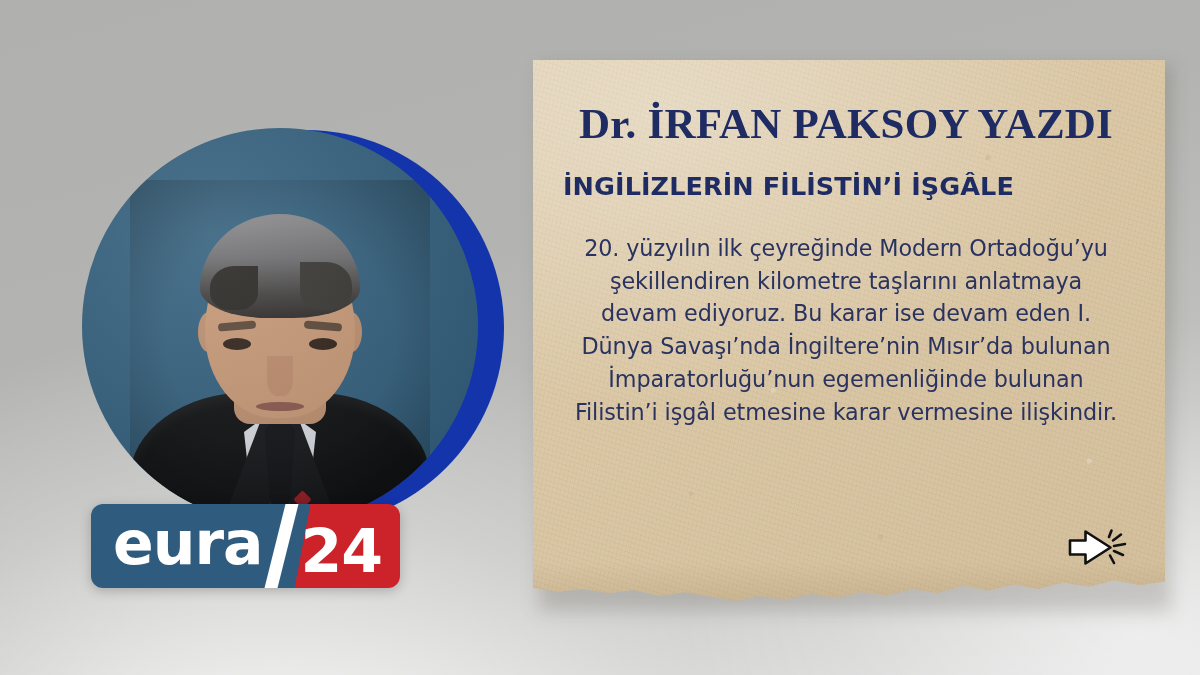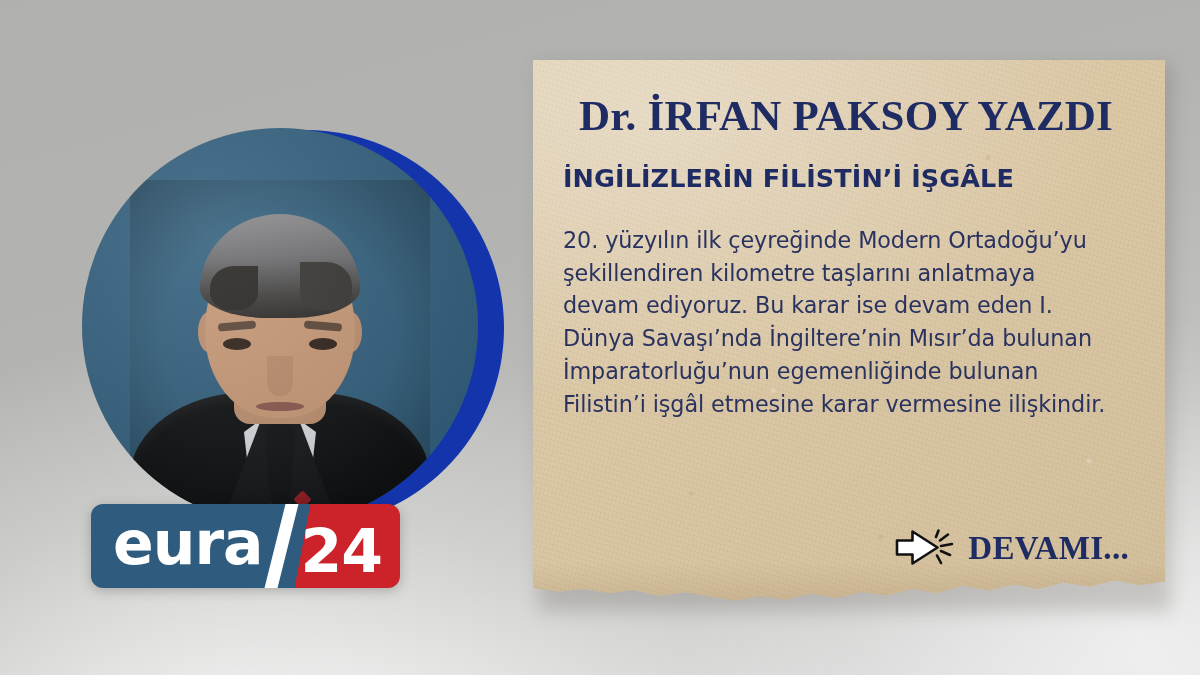--- a/index.html
+++ b/index.html
@@ -309,21 +309,21 @@
   }
 
   .paper-inner {
     position: absolute;
     inset: 0;
     padding: 0 36px 0 30px;
     box-sizing: border-box;
   }
 
   .headline {
-    margin: 0;
+    margin: 8px;
     padding-top: 33px;
     text-align: center;
     color: #1f2c63;
     font-family: "Liberation Serif", "DejaVu Serif", serif;
     font-weight: 700;
     font-size: 43px;
     letter-spacing: 0.2px;
     line-height: 1.05;
     white-space: nowrap;
   }
@@ -340,20 +340,21 @@
   .subhead span { display: block; }
 
   .body-copy {
     margin: 26px 0 0 0;
     color: #2a3360;
     font-family: "DejaVu Sans", sans-serif;
     font-weight: 400;
     font-size: 22.3px;
     line-height: 1.47;
     letter-spacing: -0.1px;
+    text-align: center;
   }
   .body-copy span { display: block; white-space: nowrap; }
 
   .devami {
     position: absolute;
     right: 36px;
     bottom: 34px;
     display: flex;
     align-items: center;
     gap: 12px;
@@ -437,19 +438,18 @@
         <svg class="devami-icon" width="62" height="40" viewBox="0 0 62 40" fill="none">
           <path d="M3 12.5 L18.5 12.5 L18.5 3.5 L43.5 19.5 L18.5 35.5 L18.5 26.5 L3 26.5 Z" fill="#ffffff" stroke="#111111" stroke-width="2.6" stroke-linejoin="round"></path>
           <g stroke="#111111" stroke-width="2.6" stroke-linecap="round">
             <line x1="47" y1="18" x2="58" y2="16"></line>
             <line x1="46" y1="12.5" x2="54" y2="6.5"></line>
             <line x1="47" y1="23" x2="56" y2="27"></line>
             <line x1="43" y1="27.5" x2="47" y2="35"></line>
             <line x1="42" y1="9" x2="44.5" y2="2.5"></line>
           </g>
         </svg>
-        <span class="devami-label">DEVAMI...</span>
       </div>
 
     </div>
   </div>
 
 </div>
 
 </body></html>

